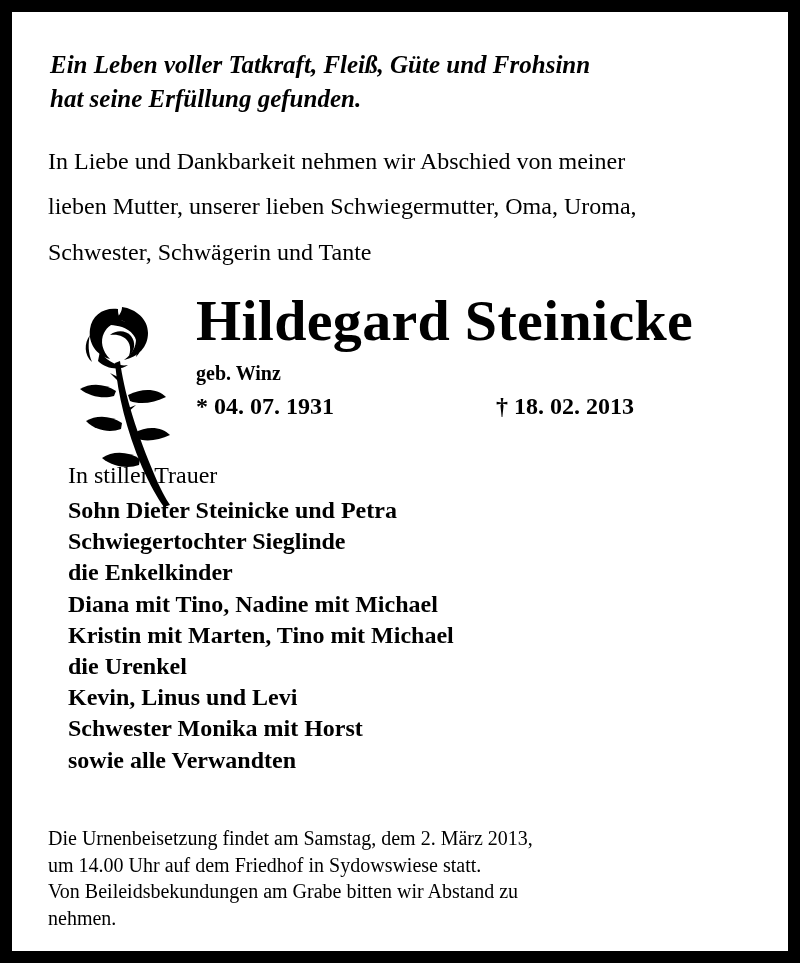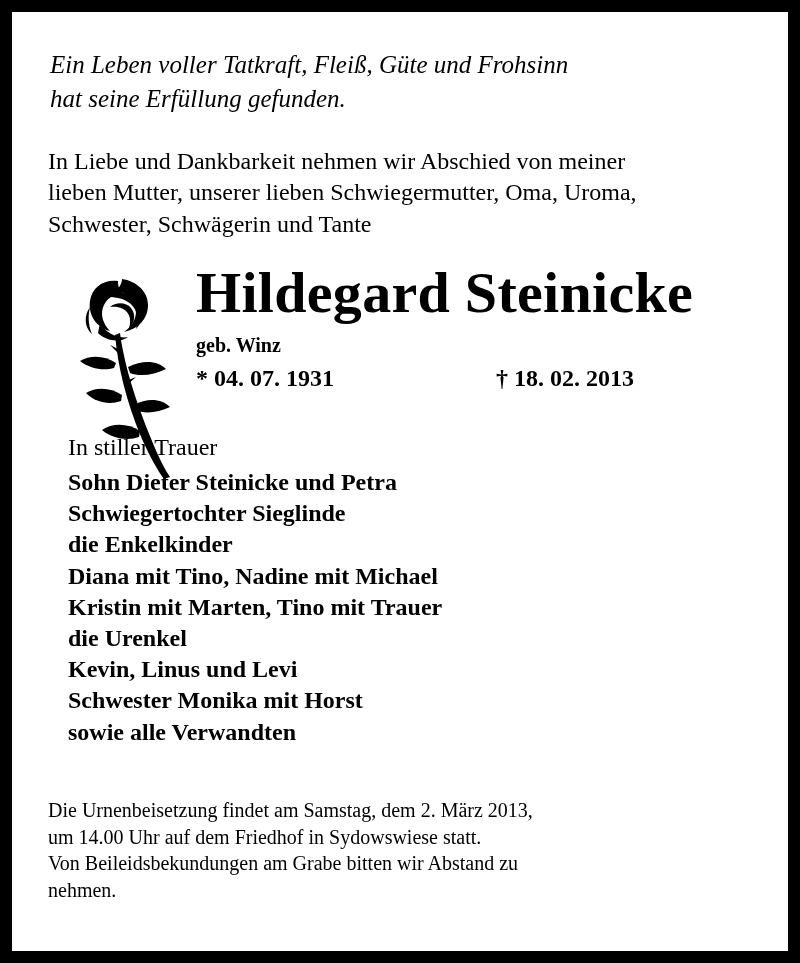--- a/index.html
+++ b/index.html
@@ -20,28 +20,29 @@
     height: 963px;
     border: 12px solid #000000;
     background: #ffffff;
     padding: 30px 34px 20px 34px;
   }
   .epitaph {
     font-style: italic;
     font-size: 25px;
     line-height: 1.35;
     margin: 6px 0 0 4px;
+    font-weight: bold;
   }
   .epitaph div { white-space: pre; }
   .intro {
     font-size: 24px;
     line-height: 1.33;
     margin: 30px 0 0 2px;
   }
-  .intro div { white-space: nowrap; }
+  .intro div { white-space: nowrap; margin-top: 14px; }
   .main-block {
     position: relative;
     margin-top: 22px;
     min-height: 500px;
   }
   .rose {
     position: absolute;
     left: 20px;
     top: 8px;
     width: 110px;
@@ -146,21 +147,21 @@
       </div>
     </div>
 
     <div class="mourning-label">In stiller Trauer</div>
 
     <div class="survivors">
       <div>Sohn Dieter Steinicke und Petra</div>
       <div>Schwiegertochter Sieglinde</div>
       <div>die Enkelkinder</div>
       <div>Diana mit Tino, Nadine mit Michael</div>
-      <div>Kristin mit Marten, Tino mit Trauer</div>
+      <div>Kristin mit Marten, Tino mit Michael</div>
       <div>die Urenkel</div>
       <div>Kevin, Linus und Levi</div>
       <div>Schwester Monika mit Horst</div>
       <div>sowie alle Verwandten</div>
     </div>
 
   </div>
 
   <div class="closing">
     <div>Die Urnenbeisetzung findet am Samstag, dem 2. März 2013,</div>

